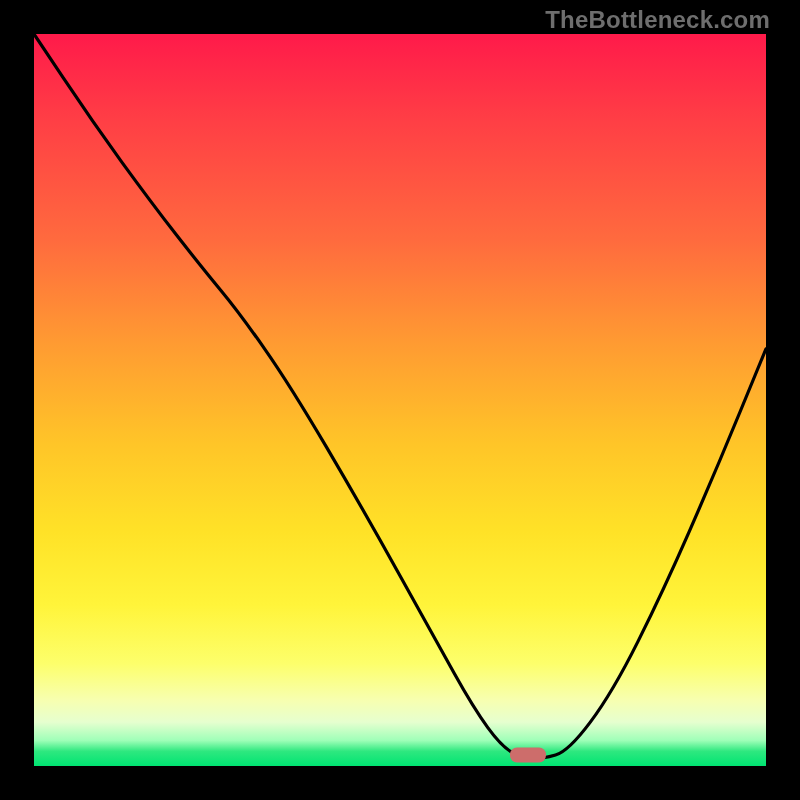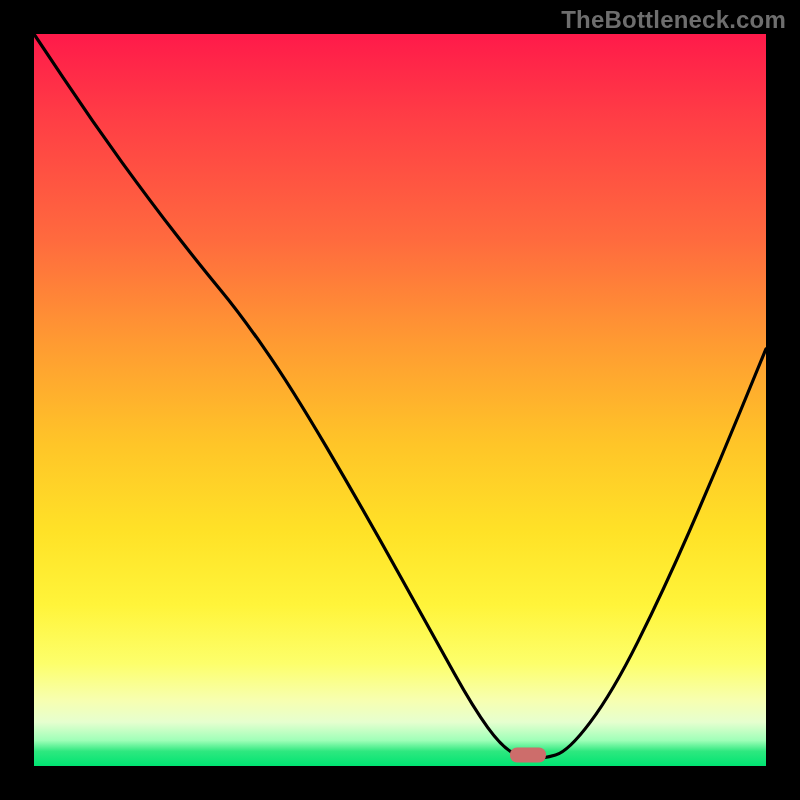--- a/index.html
+++ b/index.html
@@ -13,21 +13,21 @@
   }
   .frame {
     position: relative;
     width: 800px;
     height: 800px;
     background: #000;
   }
   .watermark {
     position: absolute;
     top: 6px;
-    right: 14px;
+    right: 30px;
     color: #6e6e6e;
     font-size: 24px;
     font-weight: 600;
     letter-spacing: 0.2px;
     z-index: 10;
     user-select: none;
   }
   .plot {
     position: absolute;
     left: 34px;

